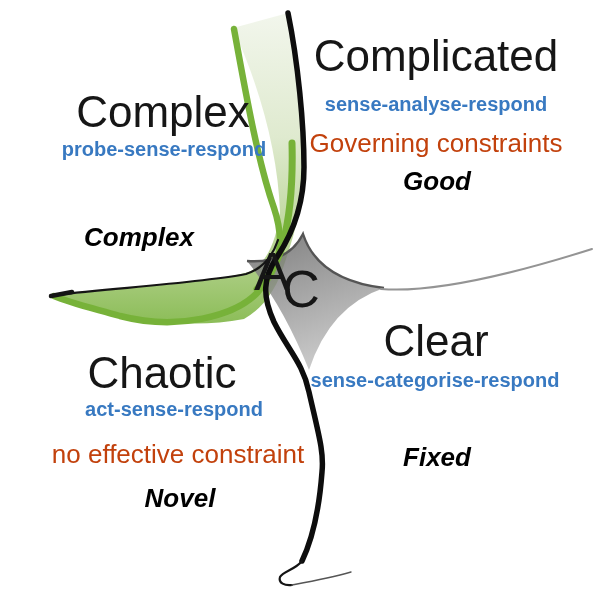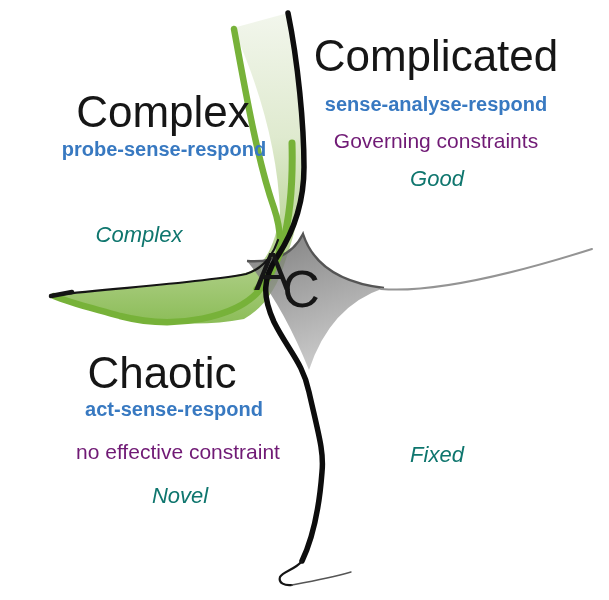--- a/index.html
+++ b/index.html
@@ -3,22 +3,22 @@
 <meta charset="utf-8">
 <style>
   html,body{margin:0;padding:0;background:#ffffff;}
   body{width:609px;height:600px;position:relative;overflow:hidden;
        font-family:"Liberation Sans", sans-serif;}
   .stage{position:absolute;inset:0;width:609px;height:600px;}
   svg{position:absolute;left:0;top:0;}
   .txt{position:absolute;white-space:nowrap;line-height:1;transform:translateX(-50%);}
   .q-title{font-size:44px;color:#161616;letter-spacing:0px;}
   .q-model{font-size:20px;font-weight:bold;color:#3879c1;}
-  .q-constraints{font-size:21px;color:#701a75;}
-  .q-practice{font-size:22px;font-weight:normal;font-style:italic;color:#0f766e;}
+  .q-constraints{font-size:26px;color:#c2410c;}
+  .q-practice{font-size:26px;font-weight:bold;font-style:italic;color:#000000;}
 </style>
 </head>
 <body>
 
 <div class="stage">
 
   <svg width="609" height="600" viewBox="0 0 609 600">
     <defs>
       <linearGradient id="ribbonGrad" x1="0" y1="0" x2="0" y2="1">
         <stop offset="0" stop-color="#f2f6ec"></stop>
@@ -82,15 +82,17 @@
   <div class="txt q-title" style="left:436px;top:34px;">Complicated</div>
   <div class="txt q-model" style="left:436px;top:94px;">sense-analyse-respond</div>
   <div class="txt q-constraints" style="left:436px;top:130px;">Governing constraints</div>
   <div class="txt q-practice" style="left:437px;top:168px;">Good</div>
 
   <div class="txt q-title" style="left:162px;top:351px;">Chaotic</div>
   <div class="txt q-model" style="left:174px;top:399px;">act-sense-respond</div>
   <div class="txt q-practice" style="left:180px;top:485px;">Novel</div>
   <div class="txt q-constraints" style="left:178px;top:441px;">no effective constraint</div>
 
+  <div class="txt q-title" style="left:436px;top:319px;">Clear</div>
+  <div class="txt q-model" style="left:435px;top:370px;">sense-categorise-respond</div>
   <div class="txt q-practice" style="left:437px;top:444px;">Fixed</div>
 
 </div>
 
 </body></html>

